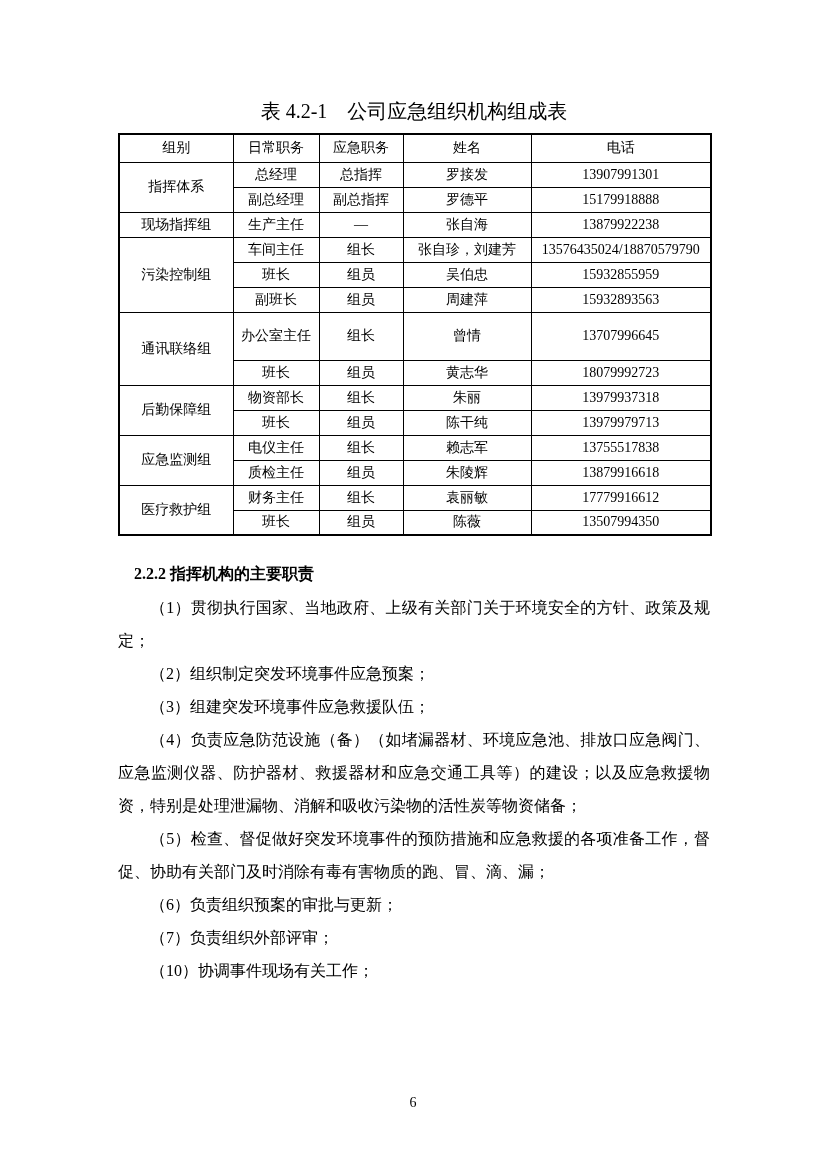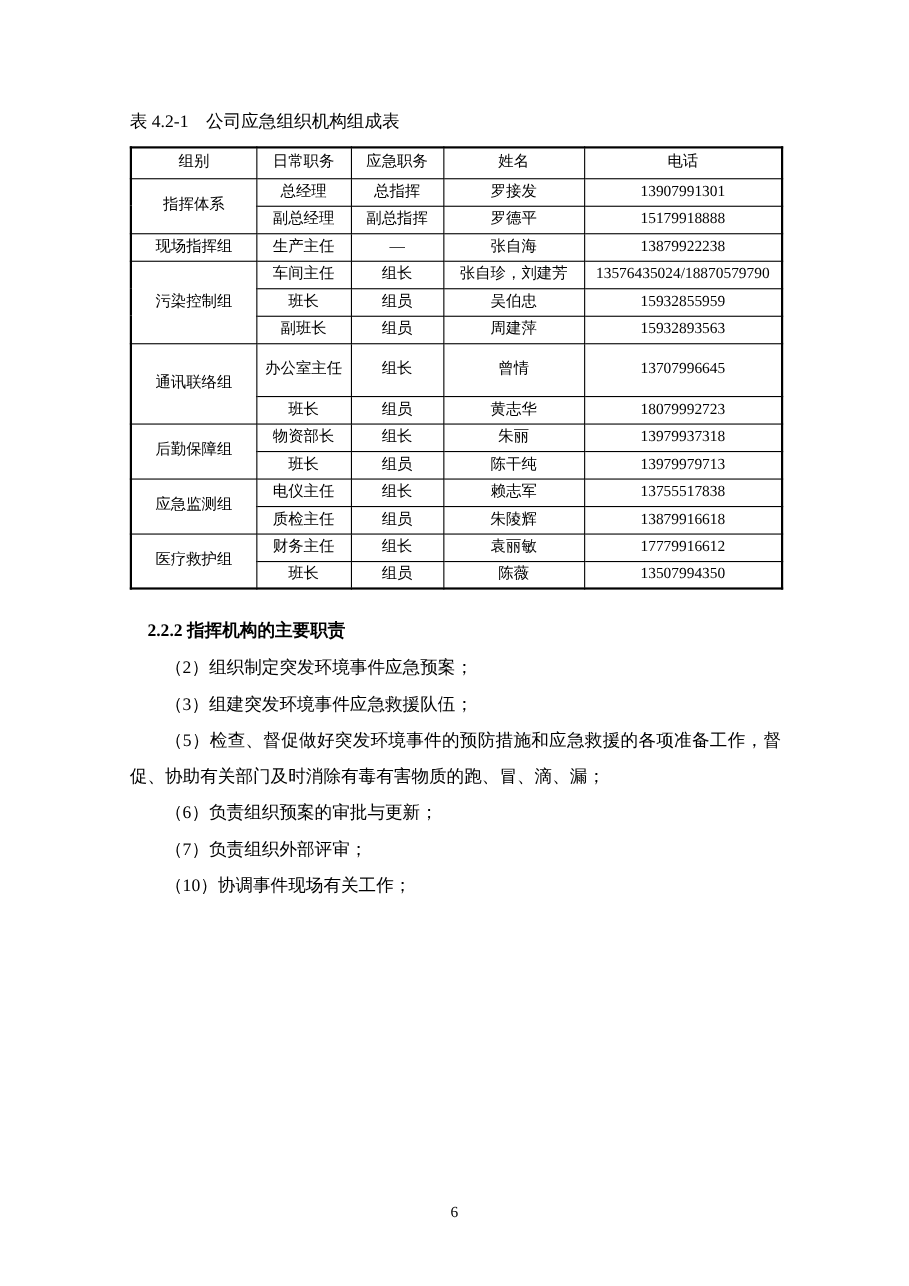--- a/index.html
+++ b/index.html
@@ -2,21 +2,21 @@
 <html><head>
 <meta charset="utf-8">
 <style>
   html,body { margin:0; padding:0; background:#fff; }
   .page {
     position:relative; width:826px; height:1169px; background:#ffffff;
     color:#000; font-family:"Liberation Serif","DejaVu Serif",serif;
     overflow:hidden;
   }
   .content { position:absolute; left:118px; top:100px; width:592px; }
-  .caption { font-size:16px; line-height:22px; margin:0 0 11px 0; }
+  .caption { text-align:center; font-size:20px; line-height:22px; margin:0 0 11px 0; }
   table.org { border-collapse:collapse; width:592px; table-layout:fixed; border:2px solid #000; }
   table.org th, table.org td {
     border:1px solid #000; text-align:center; vertical-align:middle;
     font-size:14px; font-weight:normal; padding:1px 2px; line-height:18px;
     overflow:hidden;
   }
   thead tr { height:28px; }
   tbody tr { height:25px; }
   tr.row-tall { height:48px; }
   td.wrap-narrow { padding:1px 11px;margin-top:40px; }
@@ -145,22 +145,24 @@
           <td>班长</td>
           <td>组员</td>
           <td>陈薇</td>
           <td>13507994350</td>
         </tr>
       </tbody>
     </table>
 
     <h3 class="section-heading">2.2.2 指挥机构的主要职责</h3>
 
+    <p class="para">（1）贯彻执行国家、当地政府、上级有关部门关于环境安全的方针、政策及规定；</p>
     <p class="para">（2）组织制定突发环境事件应急预案；</p>
     <p class="para">（3）组建突发环境事件应急救援队伍；</p>
+    <p class="para">（4）负责应急防范设施（备）（如堵漏器材、环境应急池、排放口应急阀门、应急监测仪器、防护器材、救援器材和应急交通工具等）的建设；以及应急救援物资，特别是处理泄漏物、消解和吸收污染物的活性炭等物资储备；</p>
     <p class="para">（5）检查、督促做好突发环境事件的预防措施和应急救援的各项准备工作，督促、协助有关部门及时消除有毒有害物质的跑、冒、滴、漏；</p>
     <p class="para">（6）负责组织预案的审批与更新；</p>
     <p class="para">（7）负责组织外部评审；</p>
     <p class="para">（10）协调事件现场有关工作；</p>
 
   </div>
 
   <div class="page-number">6</div>
 </div>
 

